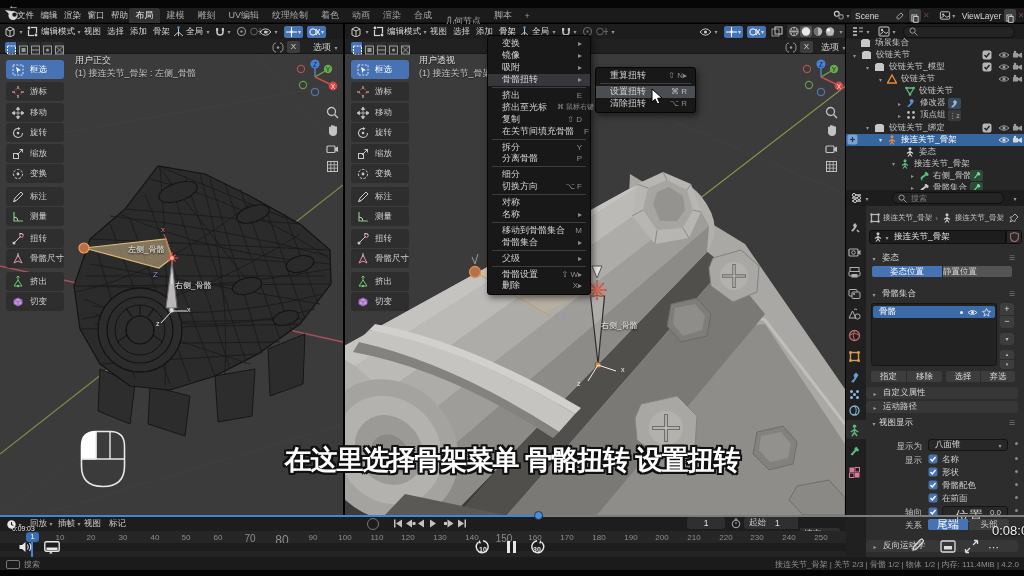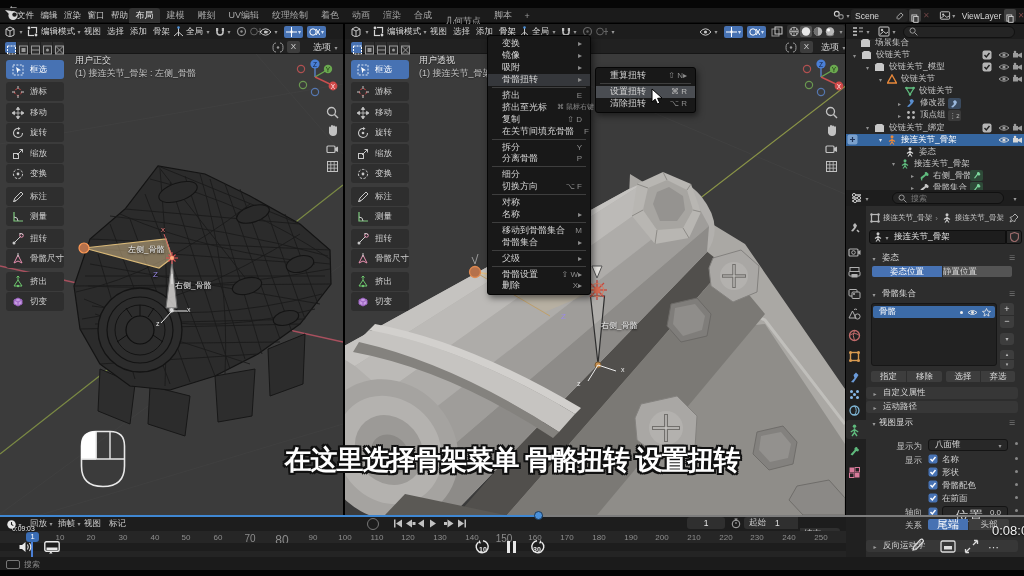--- a/index.html
+++ b/index.html
@@ -1435,20 +1435,21 @@
   <div class="abs" style="left:0;top:36px;width:846px;height:6px;background:#242424;"></div>
   <div class="abs" style="left:31px;top:26px;width:2px;height:16px;background:#4a7fd6;"></div>
   <div class="abs" style="left:26px;top:17px;width:13px;height:10px;background:#3a6db5;border-radius:3px;color:#fff;font-size:7.5px;text-align:center;line-height:10px;">1</div>
 </div>
 
 <div id="status" class="abs" style="left:0;top:557px;width:1024px;height:13px;background:#1b1b1b;">
   <div class="abs row" style="left:6px;top:2px;">
     <div style="width:14px;height:9px;border:1px solid #777;border-radius:2px;"></div>
     <span style="color:#8a8a8a;font-size:8px;margin-left:4px;">搜索</span>
   </div>
+  <div class="abs" style="right:5px;top:2px;color:#8f8f8f;font-size:8px;">接连关节_骨架 | 关节 2/3 | 骨骼 1/2 | 物体 1/2 | 内存: 111.4MiB | 4.2.0</div>
 </div>
 <div class="abs" style="left:0;top:570px;width:1024px;height:6px;background:#030303;"></div>
 
 <div id="overlays">
 
   <div class="abs" style="left:0;top:442px;width:1024px;text-align:center;z-index:50;
     color:#fff;font-size:27px;font-weight:bold;letter-spacing:-1px;
     text-shadow:-2px -2px 0 #111,2px -2px 0 #111,-2px 2px 0 #111,2px 2px 0 #111,0 -2px 0 #111,0 2px 0 #111,-2px 0 0 #111,2px 0 0 #111;">在这里选择骨架菜单 骨骼扭转 设置扭转</div>
 
   <div class="abs" style="left:0;top:514.5px;width:536px;height:2.5px;background:#3f87d2;z-index:52;"></div>

